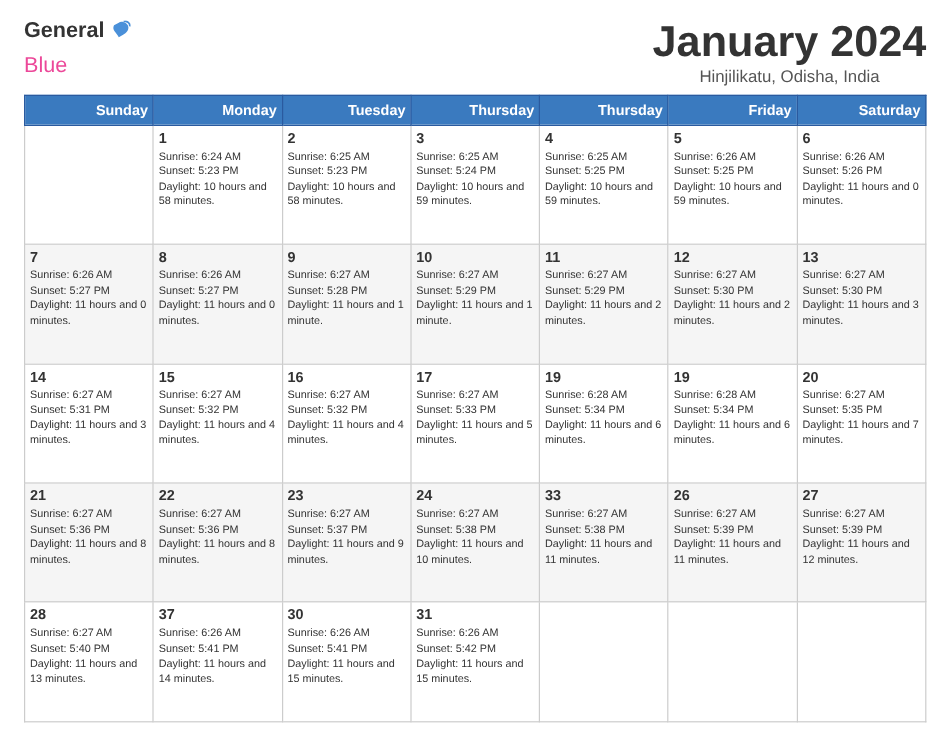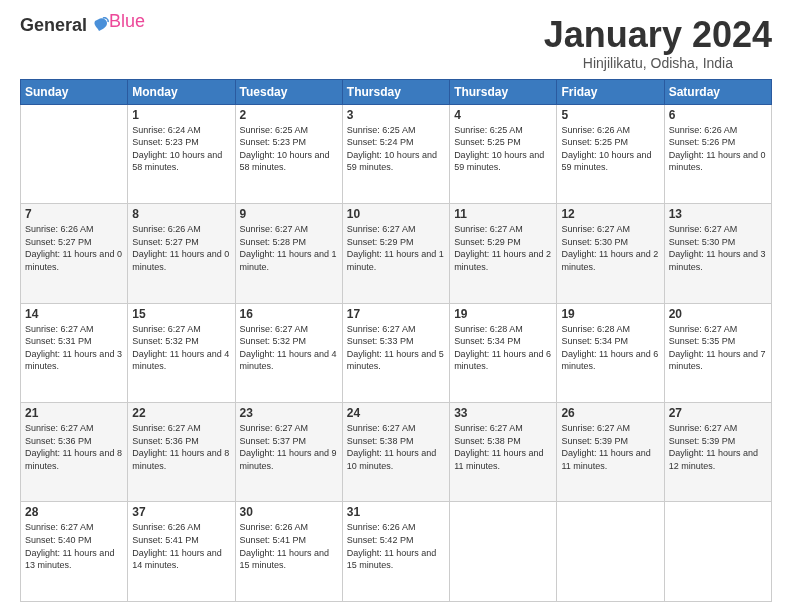--- a/index.html
+++ b/index.html
@@ -57,21 +57,21 @@
       border-collapse: collapse;
       flex: 1;
       table-layout: fixed;
     }
     .calendar-table th {
       background-color: #3a7abf;
       color: #fff;
       font-size: 12px;
       font-weight: bold;
       padding: 5px 4px;
-      text-align: left;
+      text-align: right;
       border: 1px solid #2a5a9f;
     }
     .calendar-table td {
       border: 1px solid #ccc;
       vertical-align: top;
       padding: 3px 4px;
       font-size: 9.5px;
       color: #333;
       height: 80px;
       background: #fff;
@@ -94,21 +94,21 @@
     .empty-cell {
       background: #fff !important;
     }
   </style>
 </head>
 <body>
 
 <div class="page">
   <div class="header">
     <div class="logo">
-      <div style="display:flex;align-items:flex-start;">
+      <div style="display:flex;flex-direction:column;align-items:flex-start;gap:12px;">
         <div style="display:flex;align-items:center;">
           <span class="logo-text-general">General</span>
           <svg width="20" height="18" viewBox="0 0 20 18" style="margin-left:2px;">
             <path d="M10 2 C12 0, 18 2, 18 6 C18 10, 14 12, 10 14 C8 10, 4 8, 6 4 Z" fill="#4a90d9"></path>
             <path d="M14 1 C16 0, 20 2, 19 5" fill="none" stroke="#4a90d9" stroke-width="1.5"></path>
           </svg>
         </div>
         <span class="logo-text-blue" style="margin-top:-4px;">Blue</span>
       </div>
     </div>

